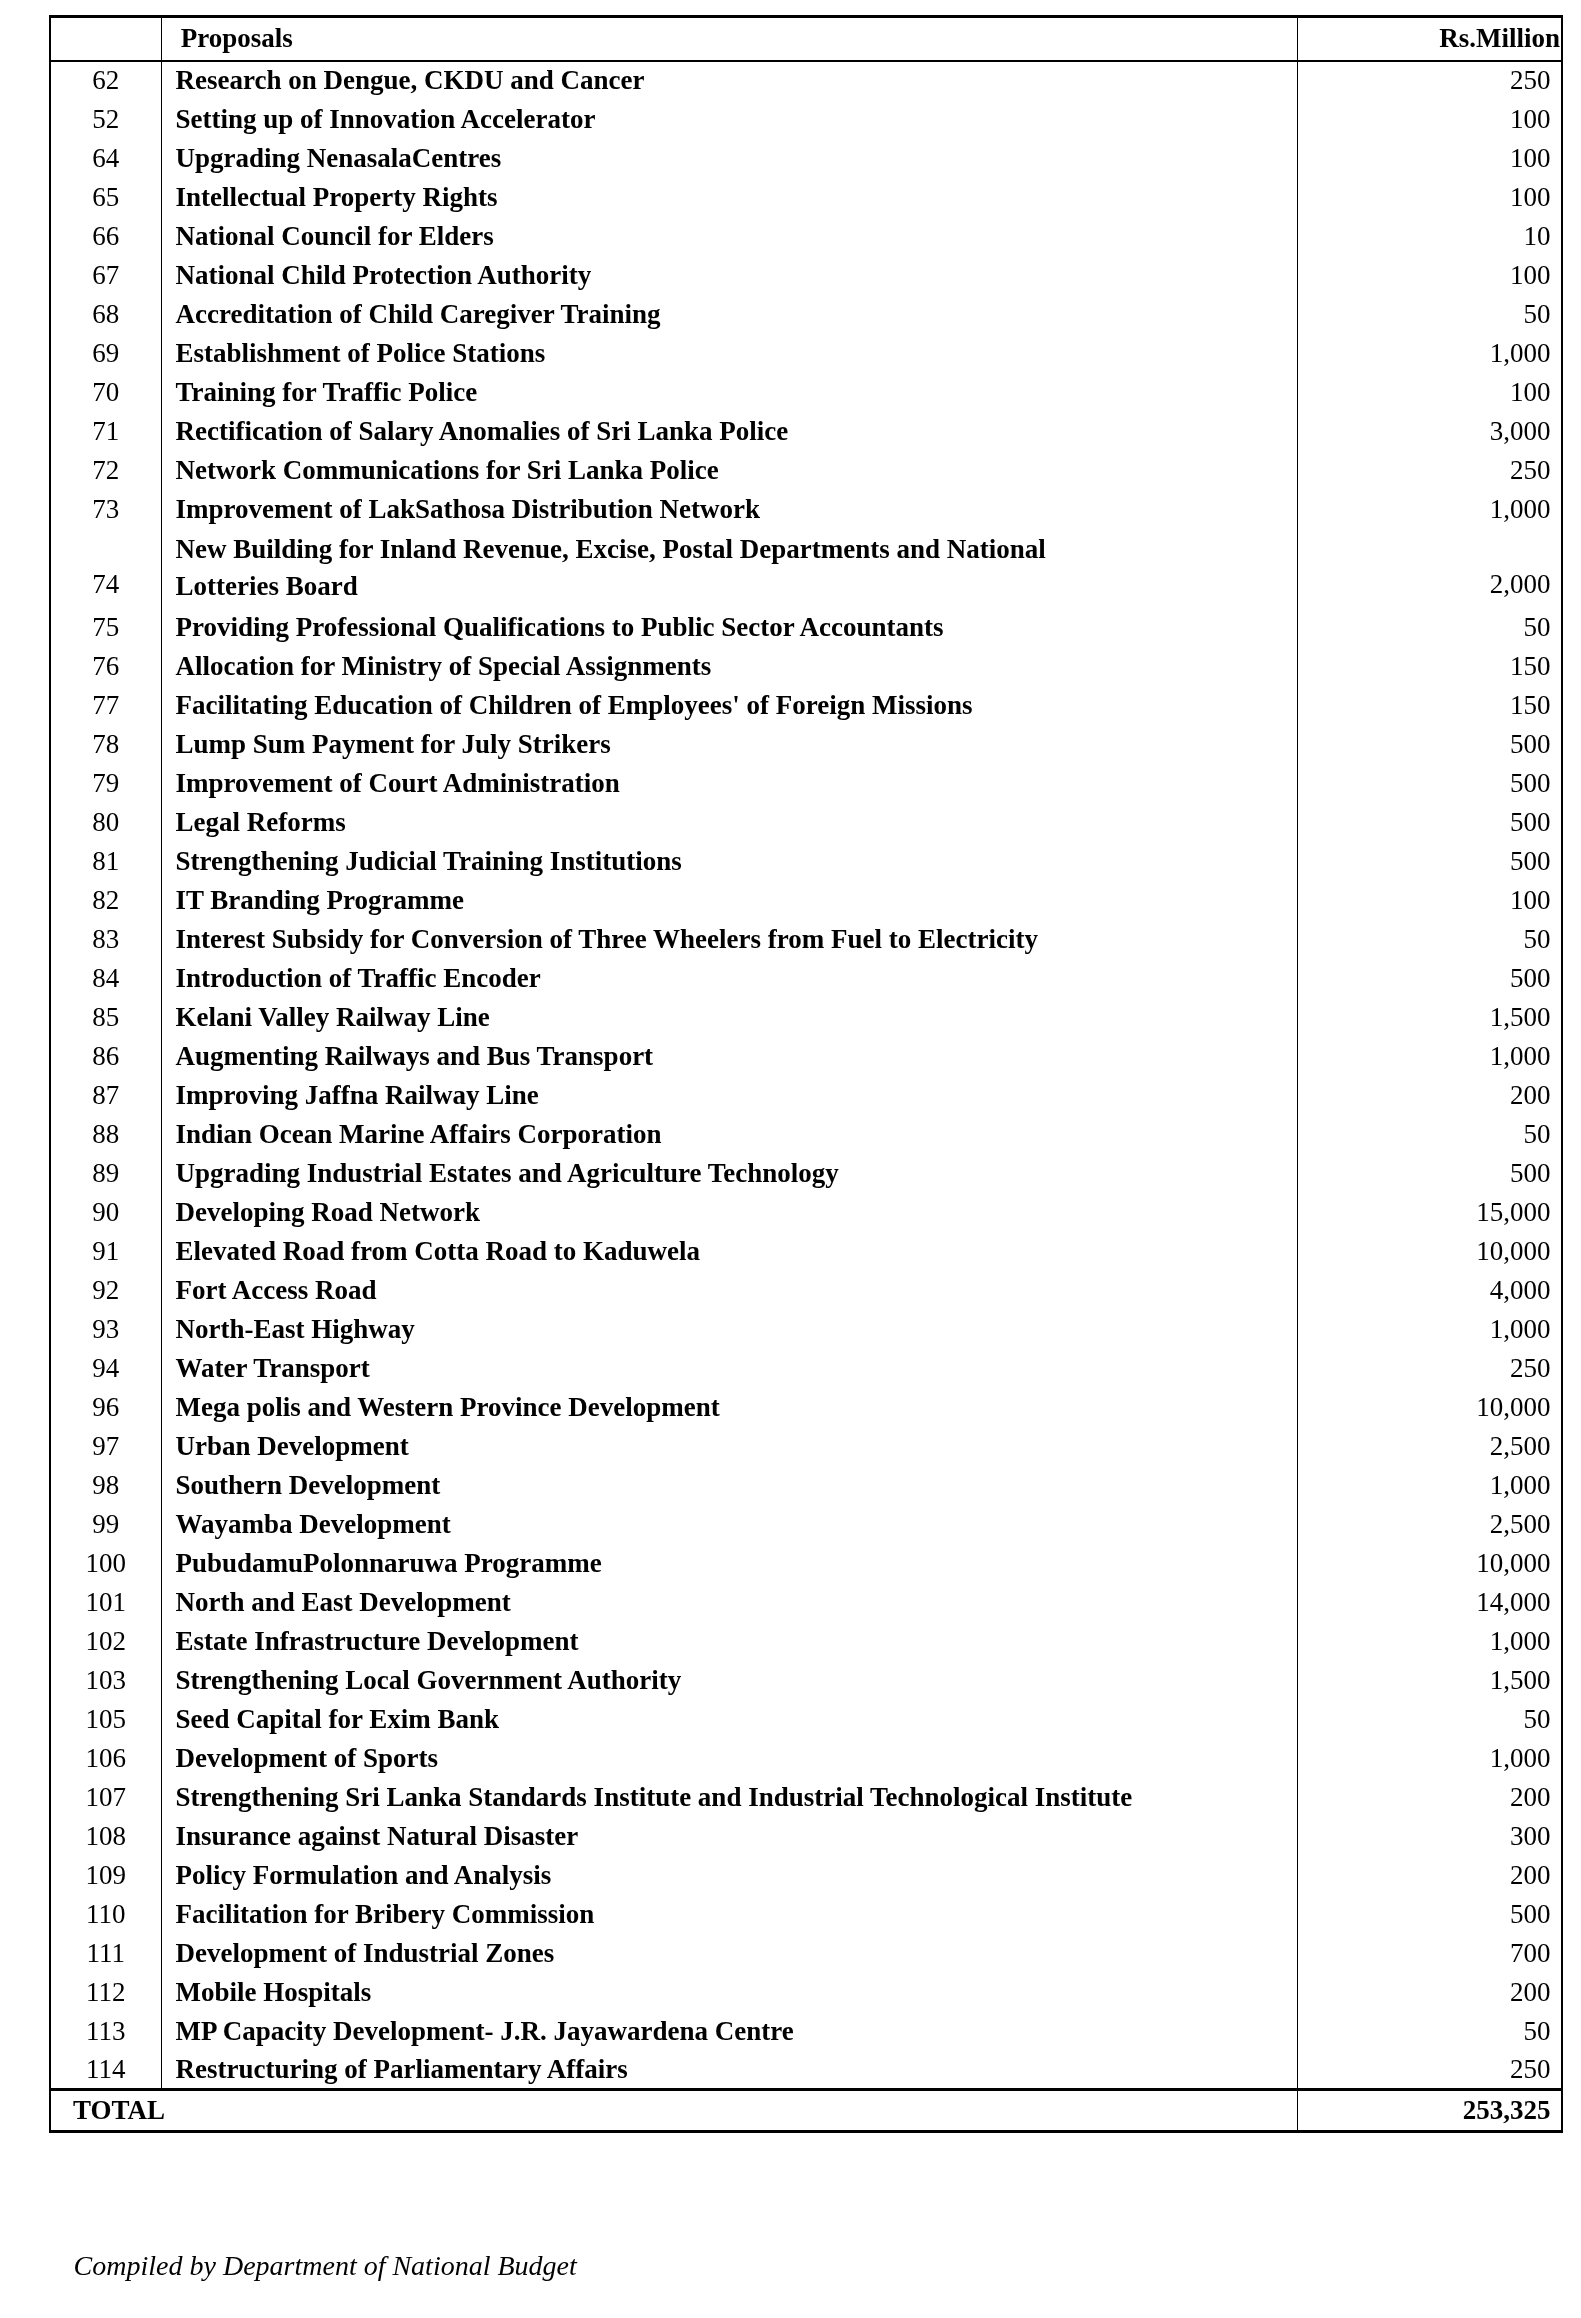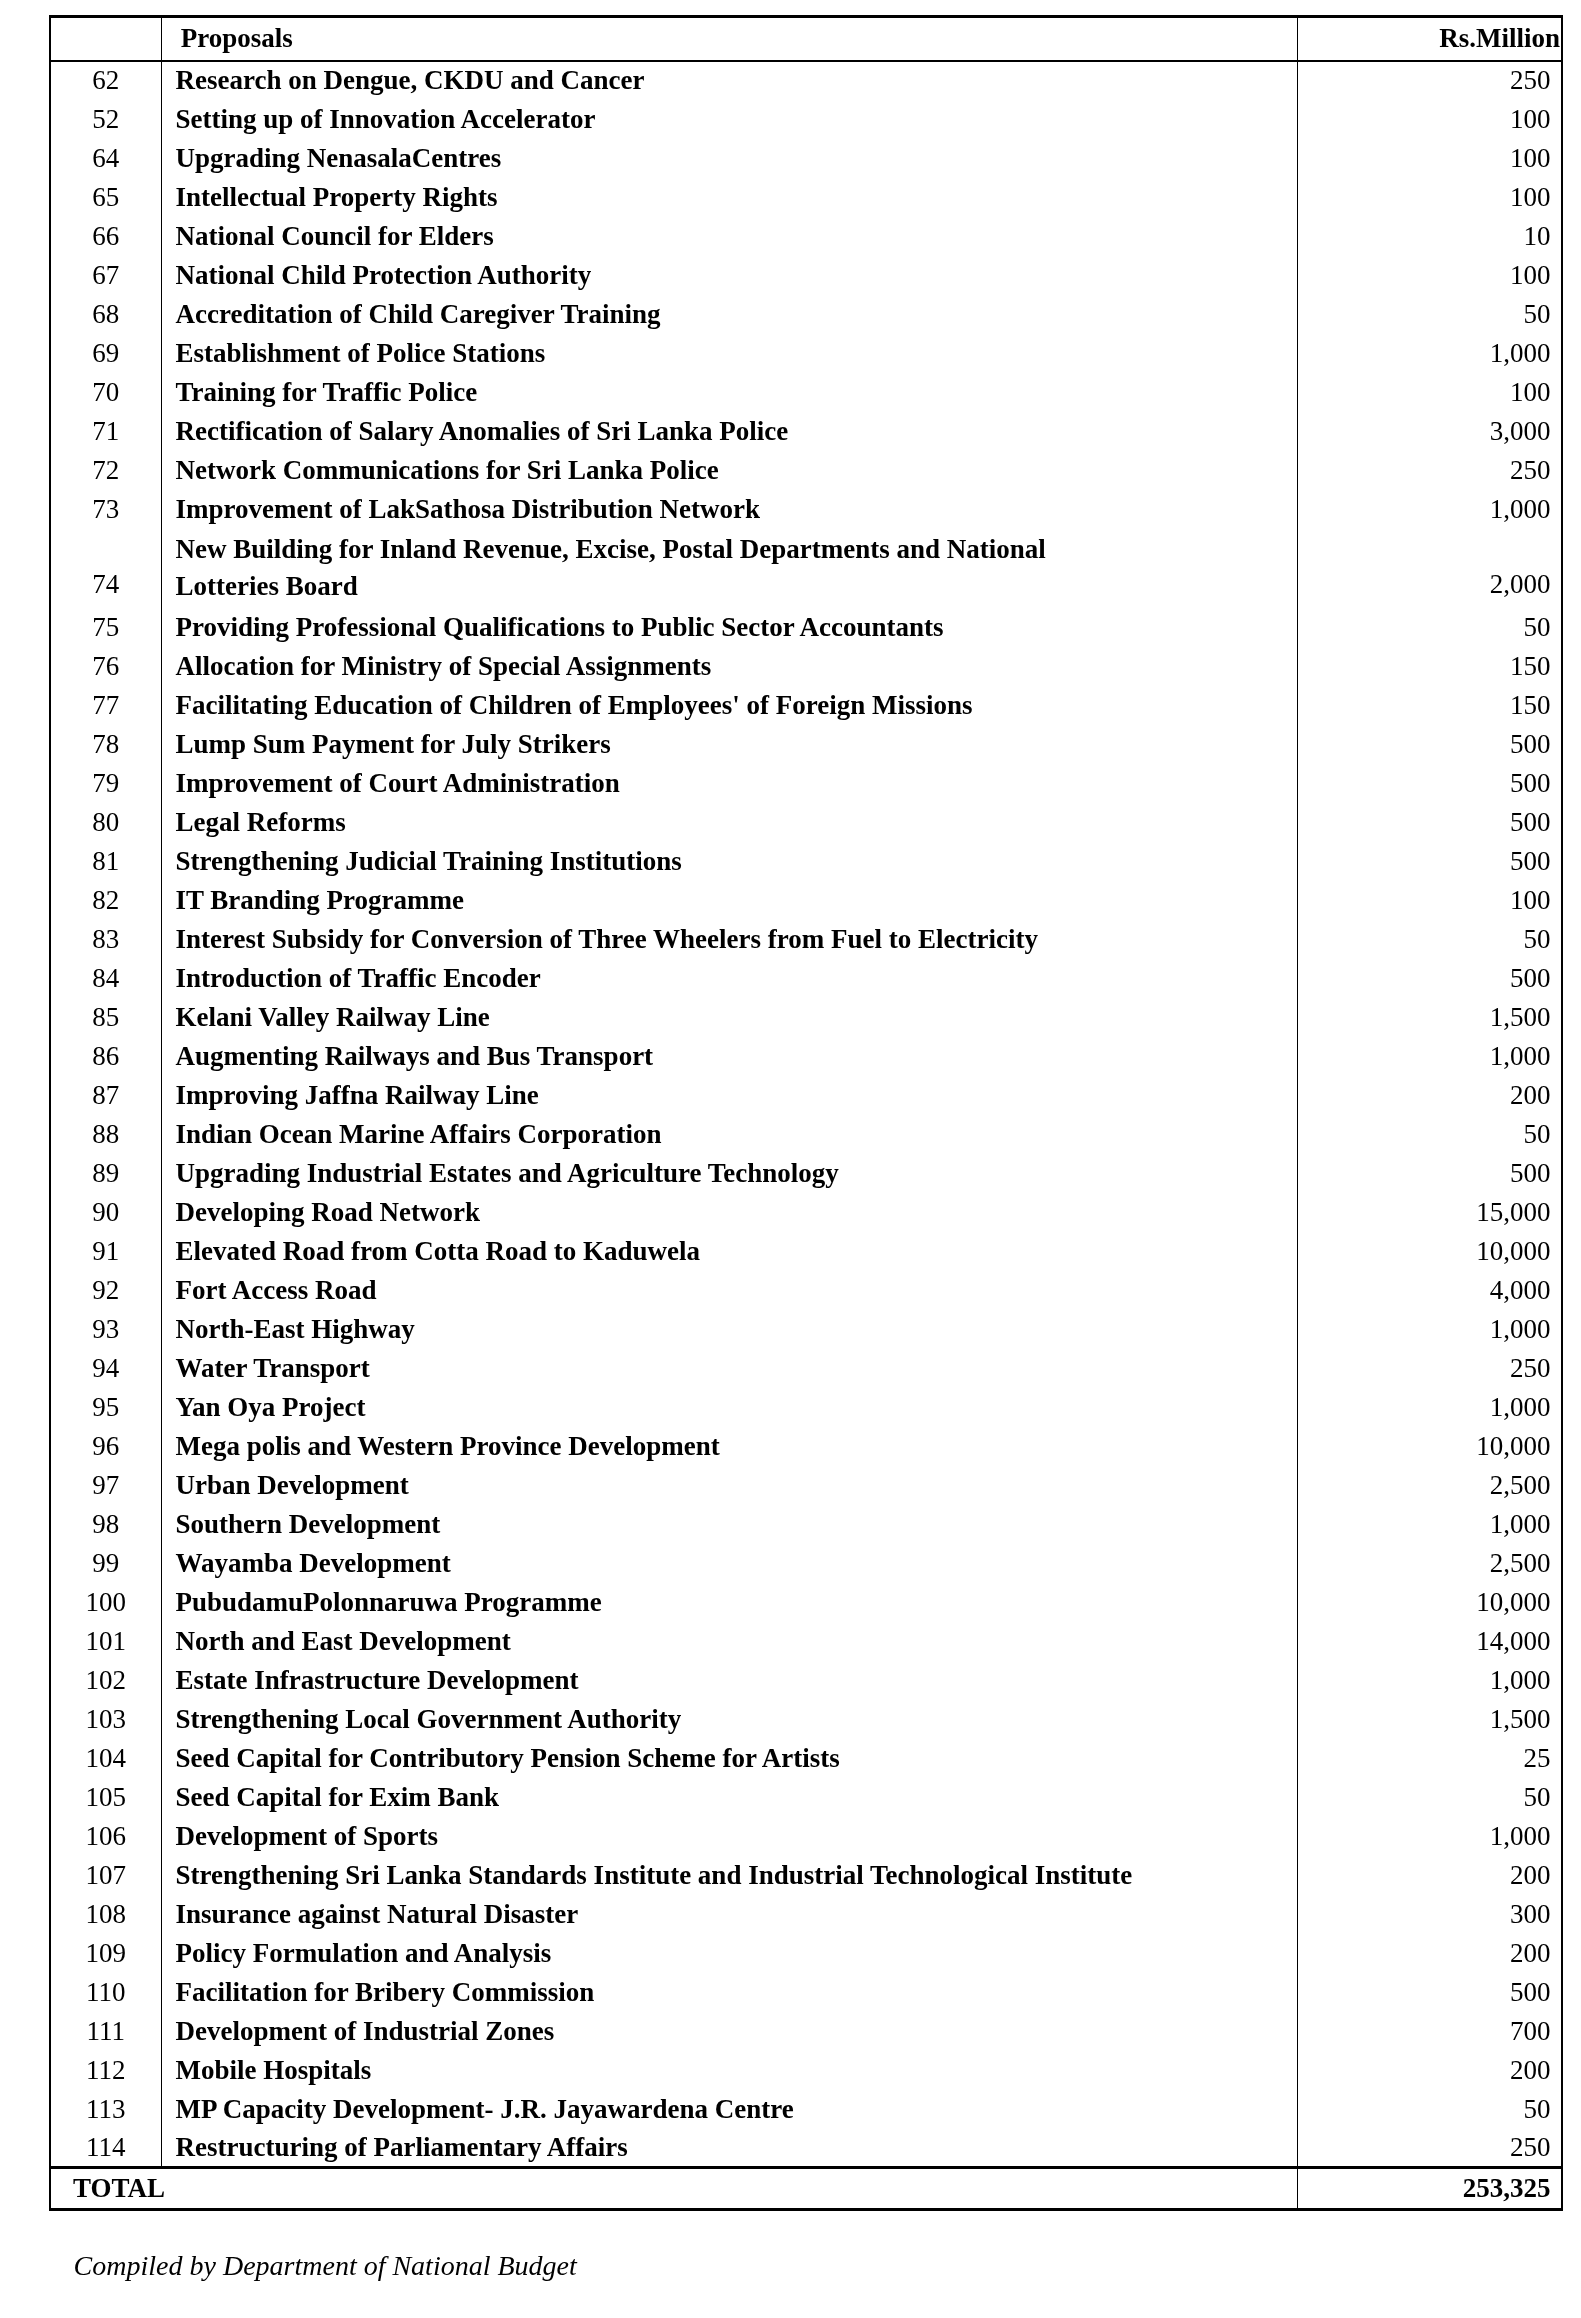--- a/index.html
+++ b/index.html
@@ -257,25 +257,20 @@
     <td class="num">93</td>
     <td class="proposal">North-East Highway</td>
     <td class="amount">1,000</td>
   </tr>
         <tr>
     <td class="num">94</td>
     <td class="proposal">Water Transport</td>
     <td class="amount">250</td>
   </tr>
         <tr>
-    <td class="num">95</td>
-    <td class="proposal">Yan Oya Project</td>
-    <td class="amount">1,000</td>
-  </tr>
-        <tr>
     <td class="num">96</td>
     <td class="proposal">Mega polis and Western Province Development</td>
     <td class="amount">10,000</td>
   </tr>
         <tr>
     <td class="num">97</td>
     <td class="proposal">Urban Development</td>
     <td class="amount">2,500</td>
   </tr>
         <tr>
@@ -300,25 +295,20 @@
   </tr>
         <tr>
     <td class="num">102</td>
     <td class="proposal">Estate Infrastructure Development</td>
     <td class="amount">1,000</td>
   </tr>
         <tr>
     <td class="num">103</td>
     <td class="proposal">Strengthening Local Government Authority</td>
     <td class="amount">1,500</td>
-  </tr>
-        <tr>
-    <td class="num">104</td>
-    <td class="proposal">Seed Capital for Contributory Pension Scheme for Artists</td>
-    <td class="amount">25</td>
   </tr>
         <tr>
     <td class="num">105</td>
     <td class="proposal">Seed Capital for Exim Bank</td>
     <td class="amount">50</td>
   </tr>
         <tr>
     <td class="num">106</td>
     <td class="proposal">Development of Sports</td>
     <td class="amount">1,000</td>

